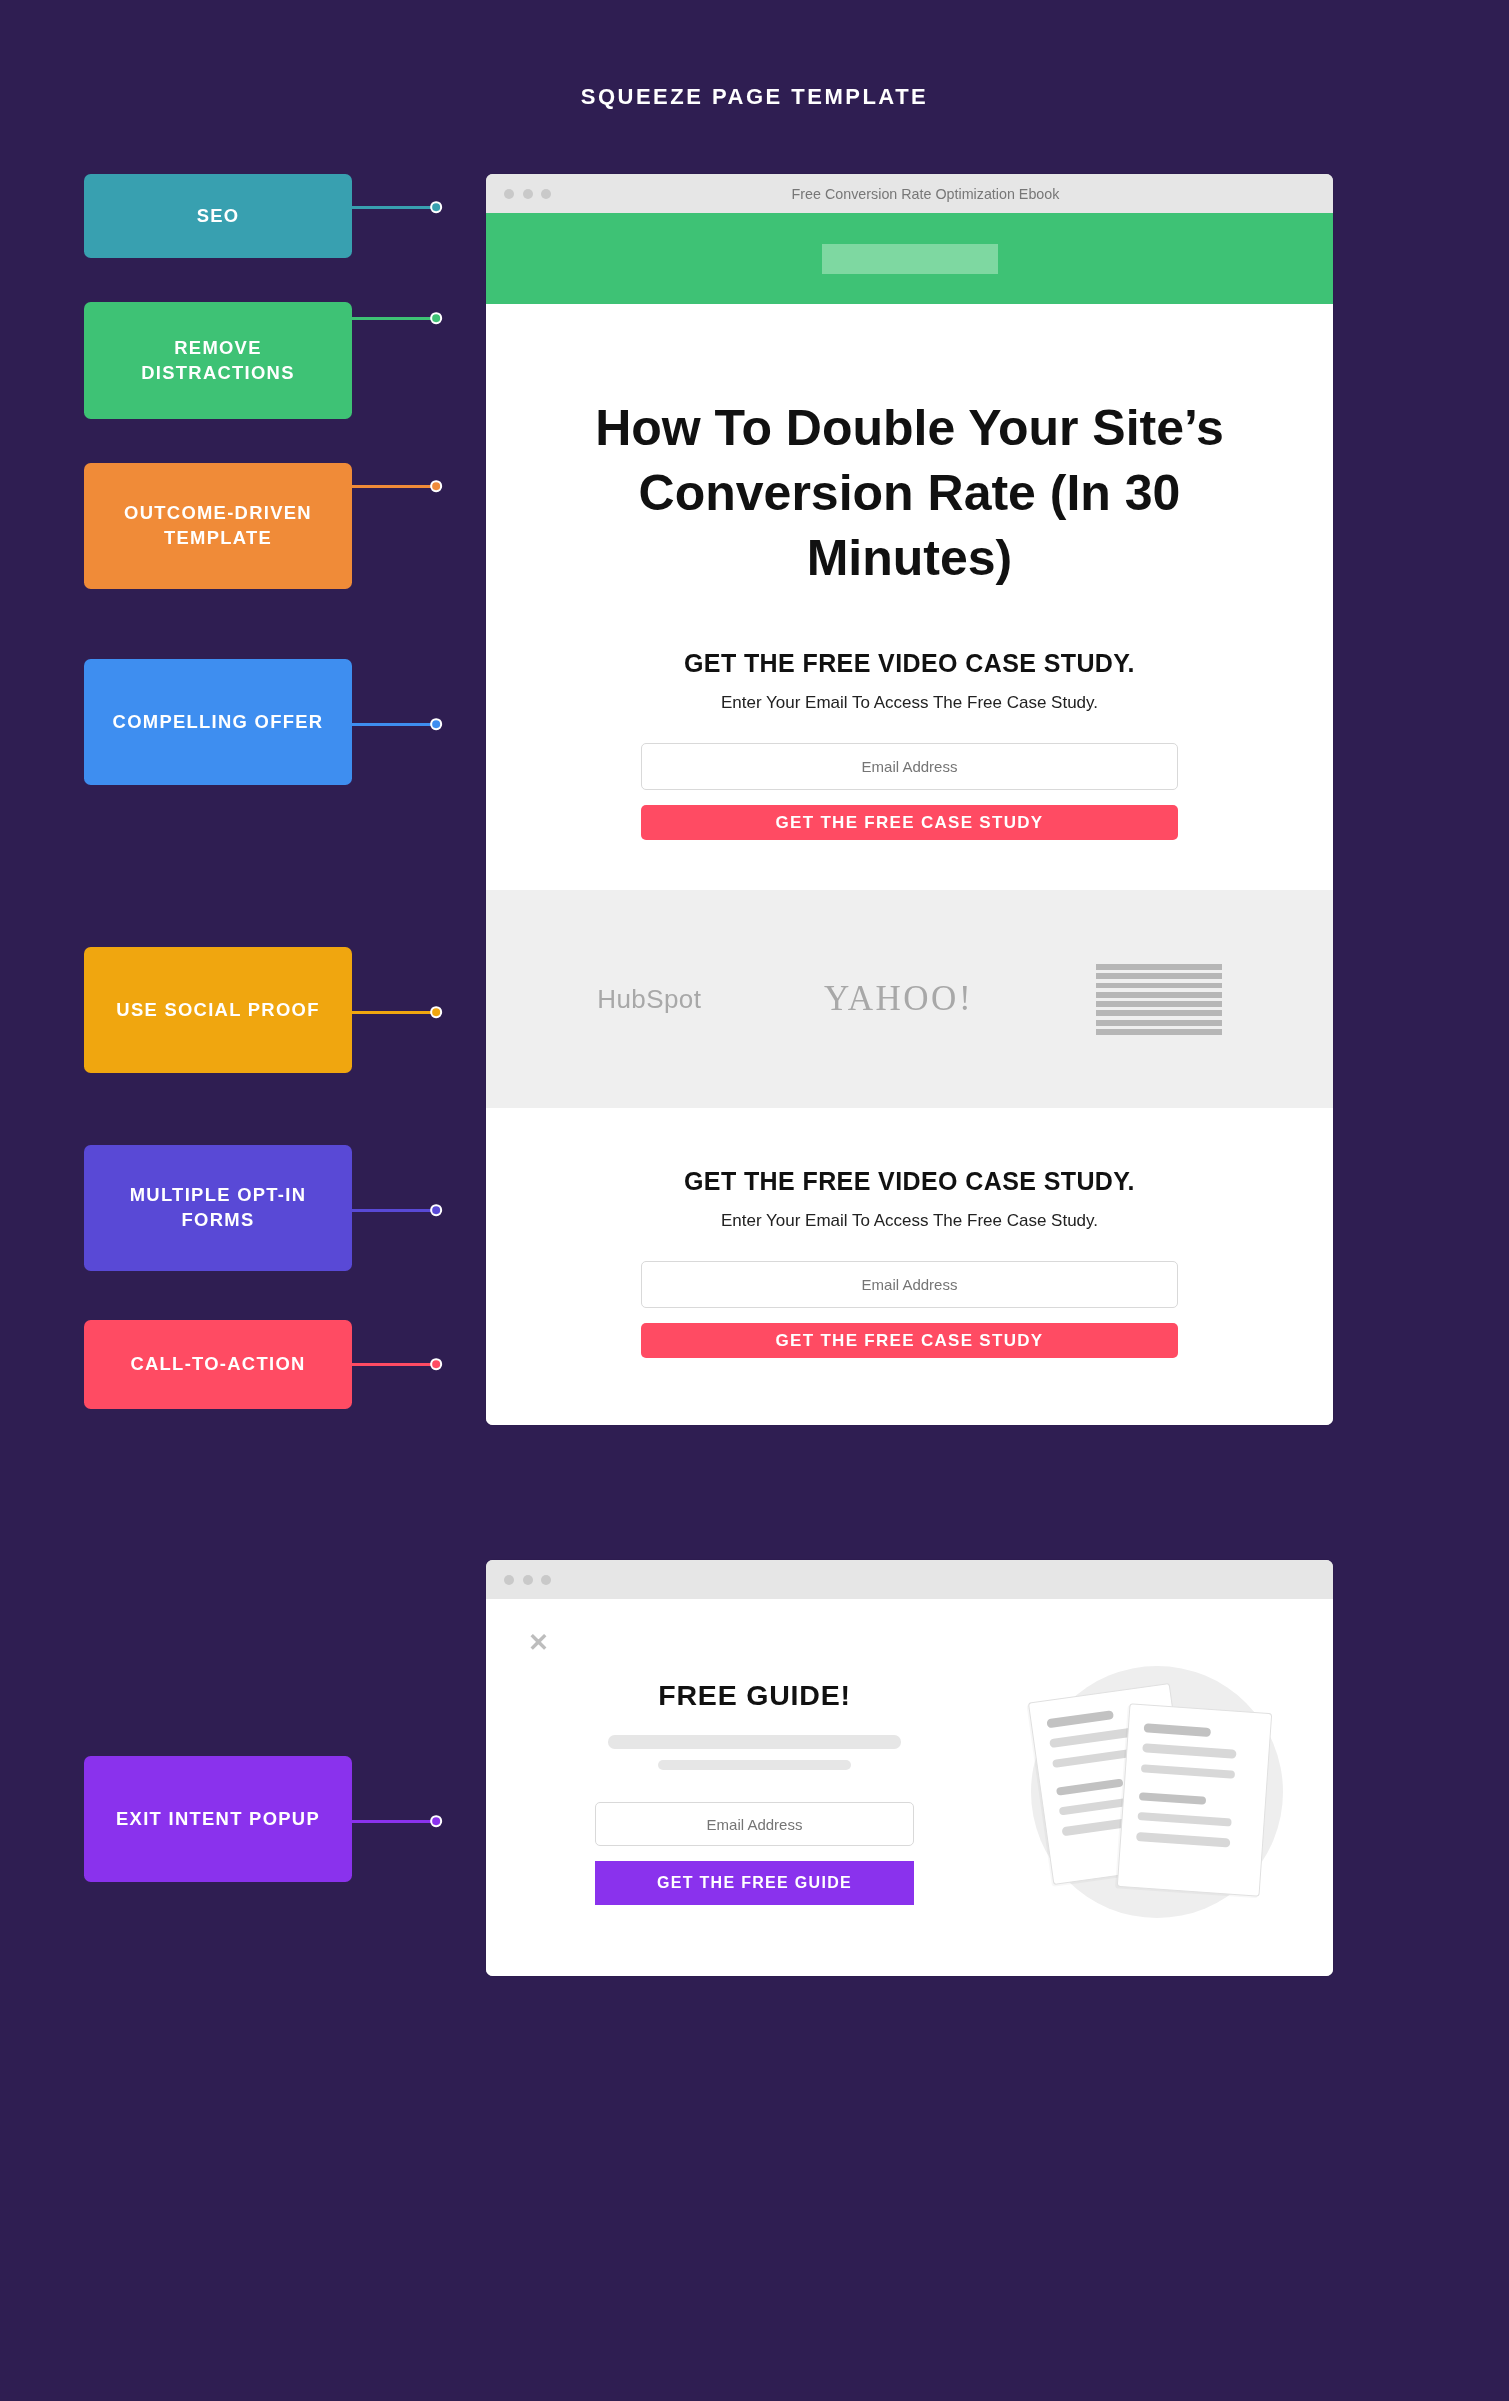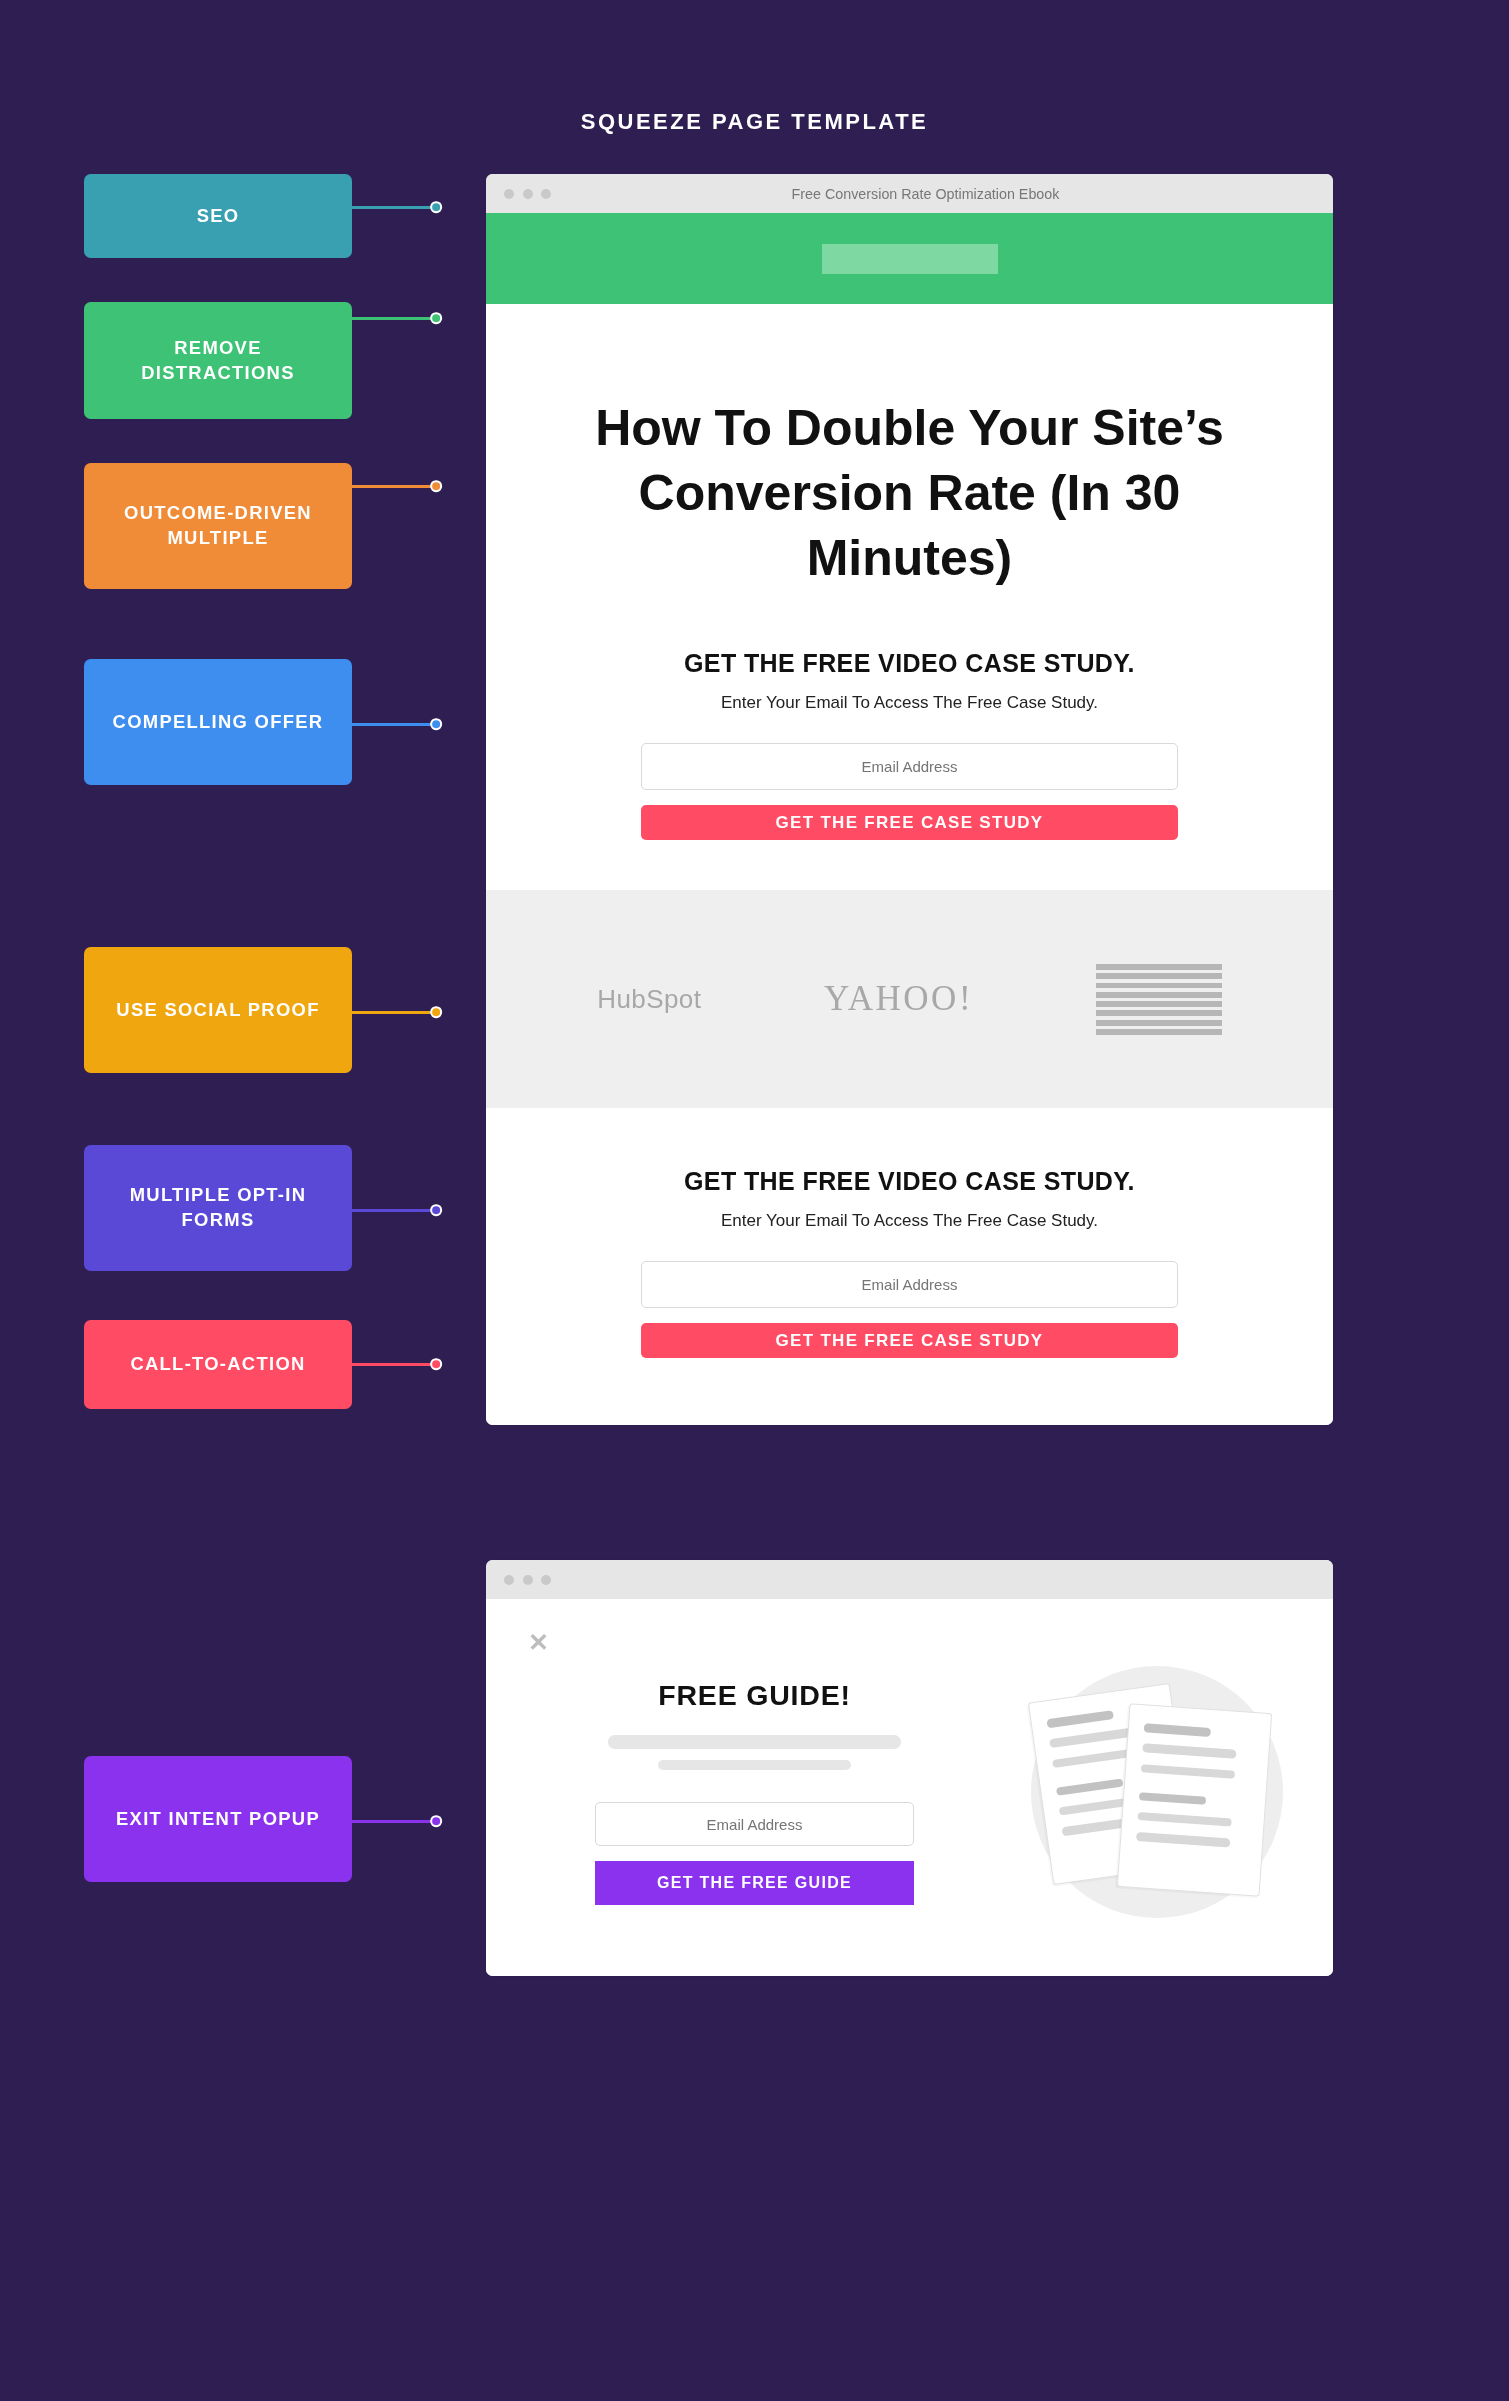--- a/index.html
+++ b/index.html
@@ -12,21 +12,20 @@
   }
   .title {
     position: absolute;
     top: 84px;
     left: 0; right: 0;
     text-align: center;
     color: #fff;
     letter-spacing: 2.5px;
     font-size: 22px;
     font-weight: 600;
-    margin-top: 25px;
   }
 
   
   .annot {
     position: absolute;
     left: 84px;
     width: 268px;
     border-radius: 6.7px;
     display: flex;
     align-items: center;
@@ -216,21 +215,21 @@
 <div class="annot" style="top:174px;height:84px;background:#38a0b0">SEO</div>
 <div class="connector" style="top:206px;left:352px;width:84px;background:#38a0b0">
   <span class="dot" style="left:100%;background:#38a0b0"></span>
 </div>
 
 <div class="annot" style="top:302px;height:117px;background:#3ec275">REMOVE DISTRACTIONS</div>
 <div class="connector" style="top:317px;left:352px;width:84px;background:#3ec275">
   <span class="dot" style="left:100%;background:#3ec275"></span>
 </div>
 
-<div class="annot" style="top:463px;height:126px;background:#f08b38">OUTCOME-DRIVEN MULTIPLE</div>
+<div class="annot" style="top:463px;height:126px;background:#f08b38">OUTCOME-DRIVEN TEMPLATE</div>
 <div class="connector" style="top:485px;left:352px;width:84px;background:#f08b38">
   <span class="dot" style="left:100%;background:#f08b38"></span>
 </div>
 
 <div class="annot" style="top:659px;height:126px;background:#3e8ef0">COMPELLING OFFER</div>
 <div class="connector" style="top:723px;left:352px;width:84px;background:#3e8ef0">
   <span class="dot" style="left:100%;background:#3e8ef0"></span>
 </div>
 
 <div class="annot" style="top:947px;height:126px;background:#f0a60f">USE SOCIAL PROOF</div>

